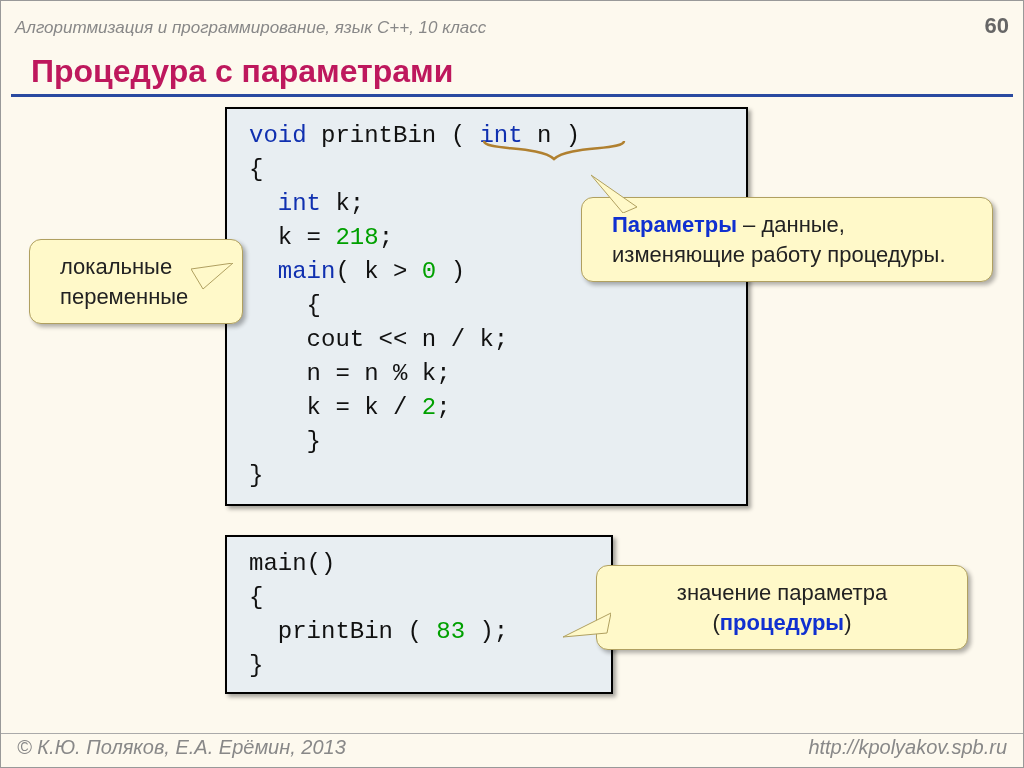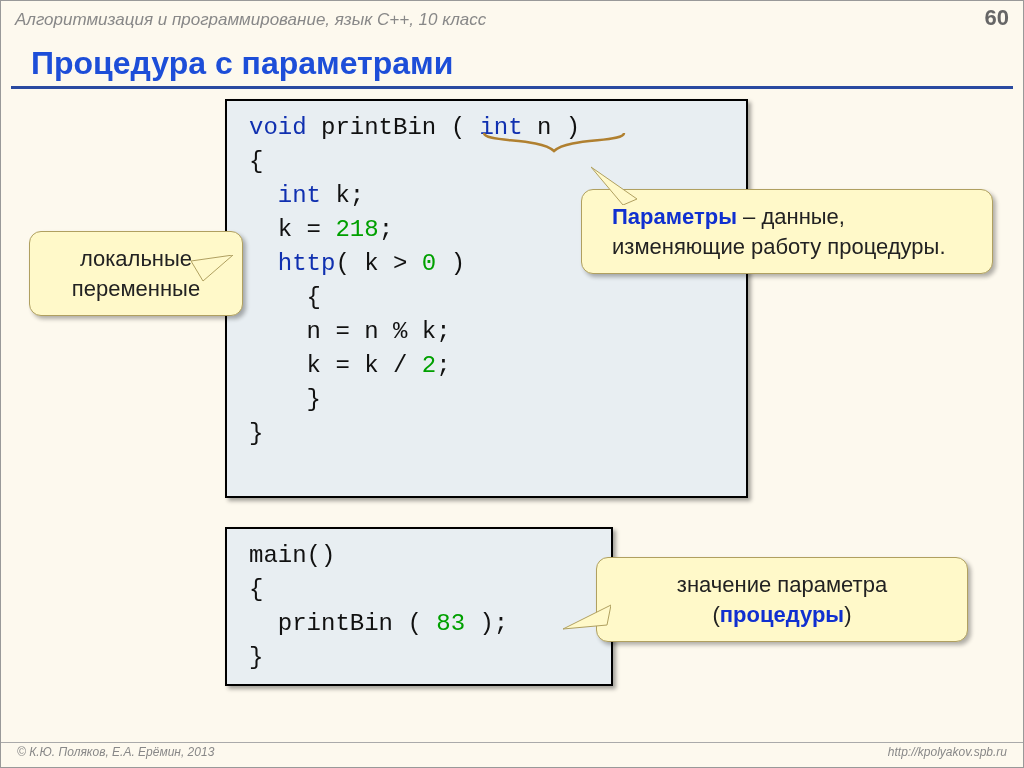--- a/index.html
+++ b/index.html
@@ -15,31 +15,32 @@
     box-sizing: border-box;
   }
   .header {
     padding: 4px 14px 2px 14px;
     display: flex;
     justify-content: space-between;
     align-items: baseline;
     color: #888;
     font-style: italic;
     font-size: 17px;
+    margin-top: 8px;
   }
   .header .pagenum {
     font-weight: bold;
     font-size: 22px;
     color: #666;
     font-style: normal;
   }
   .title {
     font-size: 32px;
     font-weight: bold;
-    color: #1d4ed8;
+    color: #be185d;
     padding: 12px 20px 4px 20px;
     border-bottom: 3px solid #2a4aa0;
     margin: 0 10px;
   }
   .stage {
     position: relative;
     height: 640px;
   }
   .codebox {
     position: absolute;
@@ -76,21 +77,21 @@
     font-size: 22px;
     color: #222;
     line-height: 1.35;
   }
   .callout .hl { color: #1030d0; font-weight: bold; }
   .callout .hl2 { color: #1030d0; font-weight: bold; }
   .callout.local {
     left: 28px;
     top: 142px;
     width: 152px;
-    text-align: center;
+    text-align: left;
   }
   .callout.params {
     left: 580px;
     top: 100px;
     width: 350px;
   }
   .callout.arg {
     left: 595px;
     top: 468px;
     width: 310px;
@@ -123,42 +124,43 @@
     position: absolute;
     bottom: 4px;
     left: 0;
     right: 0;
     padding: 2px 16px 4px 16px;
     display:flex;
     justify-content:space-between;
     border-top: 1px solid #aaa;
     color:#888;
     font-style: italic;
-    font-size:12px;
+    font-size:20px;
   }
 </style>
 </head>
 <body>
 
 <div class="header">
   <span>Алгоритмизация и программирование, язык  C++, 10 класс</span>
   <span class="pagenum">60</span>
 </div>
 
 <div class="title">Процедура с параметрами</div>
 
 <div class="stage">
 
   <div class="codebox main-box">
     <div><span class="kw">void</span><span> printBin ( </span><span class="kw">int</span><span> n )</span></div>
     <div>{</div>
     <div><span class="kw" style="white-space:pre;">  int</span><span> k;</span></div>
     <div><span style="white-space:pre;">  k = </span><span class="num">218</span><span>;</span></div>
-    <div><span class="kw" style="white-space:pre;">  http</span><span>( k &gt; </span><span class="num">0</span><span> )</span></div>
+    <div><span class="kw" style="white-space:pre;">  main</span><span>( k &gt; </span><span class="num">0</span><span> )</span></div>
     <div style="white-space:pre;">    {</div>
+    <div style="white-space:pre;">    cout &lt;&lt; n / k;</div>
     <div style="white-space:pre;">    n = n % k;</div>
     <div><span style="white-space:pre;">    k = k / </span><span class="num">2</span><span>;</span></div>
     <div style="white-space:pre;">    }</div>
     <div>}</div>
   </div>
 
   <svg class="brace-svg" viewBox="0 0 150 24">
     <path d="M5 2 C5 12, 60 6, 75 20 C90 6, 145 12, 145 2" stroke="#b08030" stroke-width="2.5" fill="none"></path>
   </svg>
 

